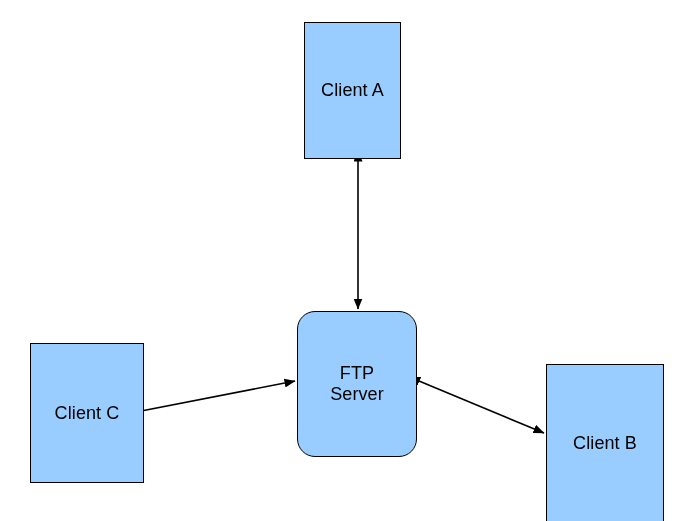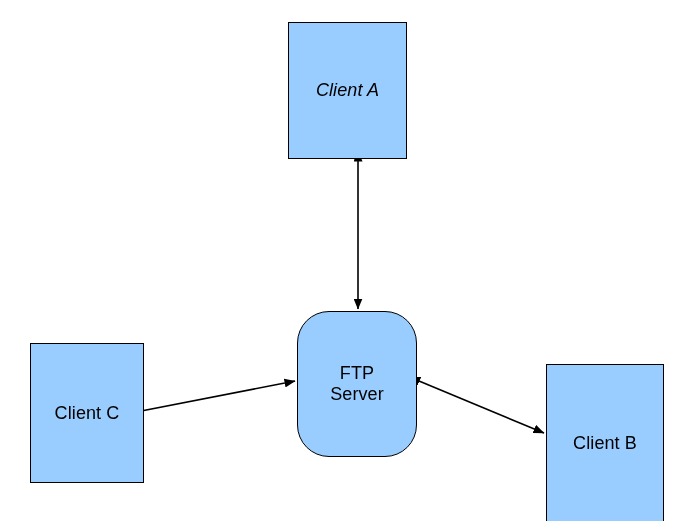--- a/index.html
+++ b/index.html
@@ -26,21 +26,21 @@
     text-align: center;
     color: #000000;
     font-family: "Liberation Sans", sans-serif;
     font-size: 18px;
     line-height: 21px;
     font-weight: 400;
     letter-spacing: 0.1px;
     white-space: pre-line;
   }
   .node.rounded {
-    border-radius: 32px;
+    border-radius: 18px;
     align-items: center;
   }
   .node-label {
     display: block;
     white-space: pre-line;
   }
   #edge-layer {
     position: absolute;
     left: 0;
     top: 0;
@@ -69,21 +69,21 @@
       </marker>
     </defs>
 
     <line class="edge-line" x1="358" y1="161" x2="358" y2="309" marker-start="url(#arrow-start)" marker-end="url(#arrow-end)"></line>
 
     <line class="edge-line" x1="136" y1="412" x2="295" y2="381" marker-start="url(#arrow-start)" marker-end="url(#arrow-end)"></line>
 
     <line class="edge-line" x1="419" y1="381" x2="544" y2="433" marker-start="url(#arrow-start)" marker-end="url(#arrow-end)"></line>
   </svg>
 
-  <div class="node" style="left:288px; top:22px; width:119px; height:137px;font-style:italic;">
+  <div class="node" style="left:304px; top:22px; width:97px; height:137px;">
     <span class="node-label">Client A</span>
   </div>
 
   <div class="node rounded" style="left:297px; top:311px; width:120px; height:146px;">
     <span class="node-label">FTP
 Server</span>
   </div>
 
   <div class="node" style="left:30px; top:343px; width:114px; height:140px;">
     <span class="node-label">Client C</span>

